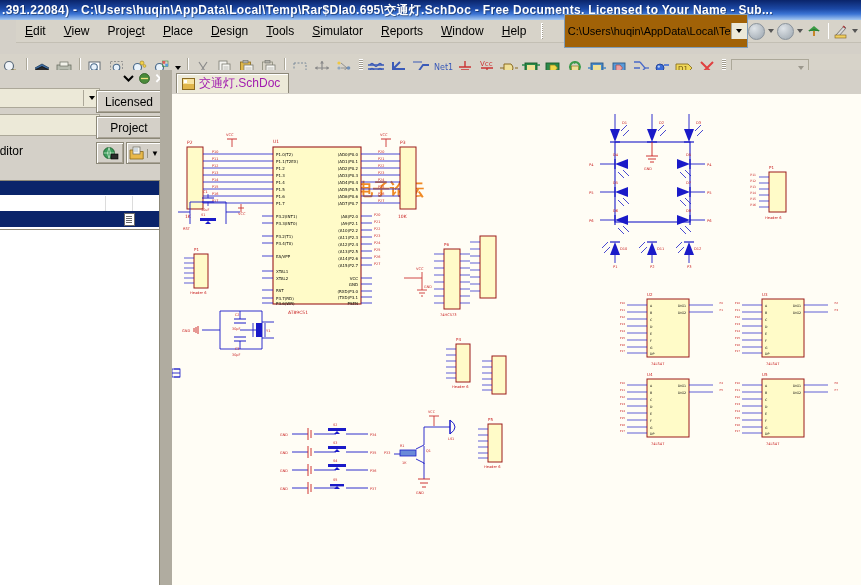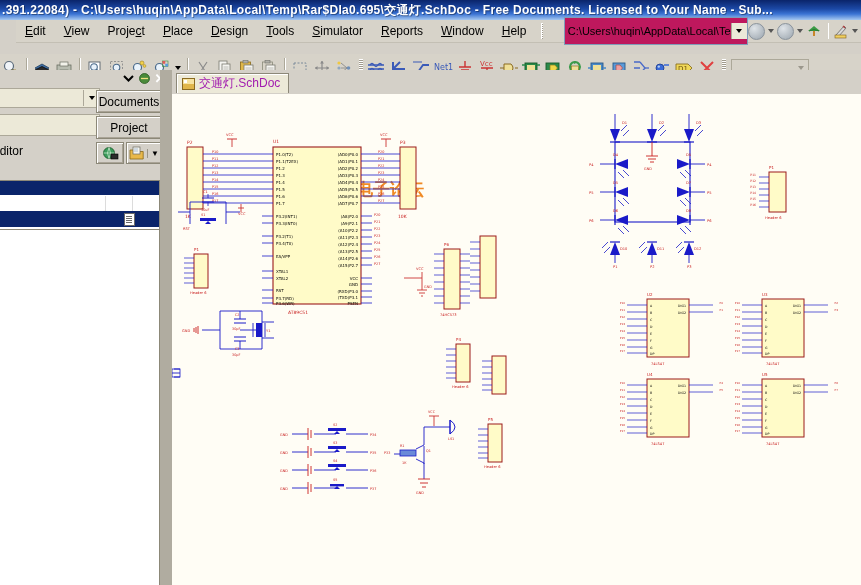--- a/index.html
+++ b/index.html
@@ -36,22 +36,22 @@
     padding:3px 9px;color:#000;font-size:12px;white-space:nowrap;
     font-family:"Liberation Sans", sans-serif;cursor:default;
   }
   .menu-item u{text-decoration:underline;}
   .mb-grip{
     width:3px;height:16px;margin:0 4px 0 6px;
     background:repeating-linear-gradient(to bottom,#fff 0 1px,#a09a8c 1px 2px);
     border-left:1px solid #fff;
   }
   .path-combo{
-    display:flex;align-items:center;height:28px;
-    background:#be185d;border:1px solid #7f9db9;margin-left:17px;
+    display:flex;align-items:center;height:34px;
+    background:#a16207;border:1px solid #7f9db9;margin-left:17px;
     width:198px;box-sizing:border-box;
   }
   .path-combo .txt{
     flex:1;padding-left:3px;font-size:11px;white-space:nowrap;overflow:hidden;
     font-family:"Liberation Sans", sans-serif;color:#000;
   }
   .combo-arrow{
     width:15px;height:16px;background:#ece9d8;border-left:1px solid #aca899;
     display:flex;align-items:center;justify-content:center;flex:none;
   }
@@ -487,21 +487,21 @@
       <span class="lp-hbtn close">✕</span>
     </div>
 
     <div class="lp-row1">
       <span class="t">rk</span>
       <span class="combo-arrow"></span>
     </div>
     <div class="lp-row2"></div>
     <div class="lp-row3">ucture Editor</div>
 
-    <div class="lp-btn btn-workspace">Documents</div>
+    <div class="lp-btn btn-workspace">Licensed</div>
     <div class="lp-btn btn-project">Project</div>
 
     <div class="lp-btn btn-icon1">
       <svg width="17" height="15" viewBox="0 0 17 15">
         <circle cx="7" cy="7" r="5.5" fill="#3a9a5a" stroke="#1a5a2a" stroke-width="0.8"></circle>
         <path d="M1.5 7 h11 M7 1.5 q3 5.5 0 11 q-3 -5.5 0 -11" fill="none" stroke="#d8f0d8" stroke-width="0.7"></path>
         <rect x="9" y="8" width="7" height="5" fill="#2a2a2a" stroke="#000" stroke-width="0.6"></rect>
       </svg>
     </div>
     <div class="lp-btn btn-icon2">

